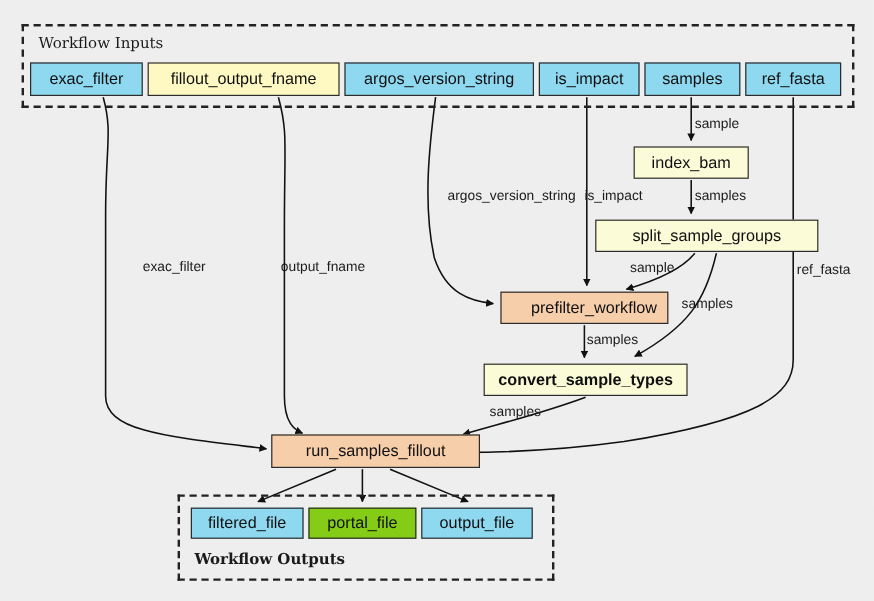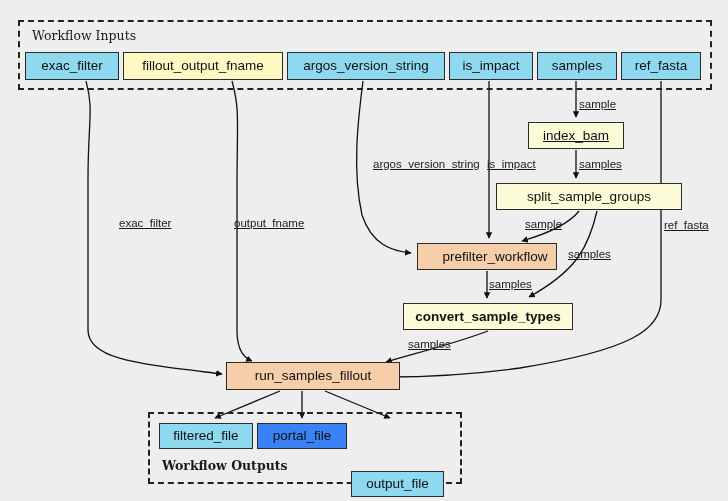--- a/index.html
+++ b/index.html
@@ -61,21 +61,20 @@
   }
   .node.subwf {
     background: #f6ceaa;
   }
   .edge-label {
     position: absolute;
     font-size: 11.5px;
     color: #1a1a1a;
     white-space: nowrap;
     line-height: 1;
-    text-decoration: underline;
   }
 </style>
 </head>
 <body>
 
 <div id="canvas" style="background: rgb(238, 238, 238);">
 
   <svg id="edges" viewBox="0 0 728 501" xmlns="http://www.w3.org/2000/svg">
     <defs>
       <marker id="arrow" viewBox="0 0 10 10" refX="9" refY="5" markerWidth="5" markerHeight="5" orient="auto-start-reverse">
@@ -106,28 +105,28 @@
       <div class="cluster" style="left: 148px; top: 412px; width: 314px; height: 72px;"></div>
       <div class="cluster-label" style="left: 162px; top: 458px; font-weight: bold;">Workflow Outputs</div>
     </div>
   <div id="nodes">
       <div class="node io" style="left: 25px; top: 52px; width: 94px; height: 28px; background: rgb(142, 216, 240);">exac_filter</div>
       <div class="node io" style="left: 123px; top: 52px; width: 160px; height: 28px; background: #fef9c3;">fillout_output_fname</div>
       <div class="node io" style="left: 287px; top: 52px; width: 158px; height: 28px; background: rgb(142, 216, 240);">argos_version_string</div>
       <div class="node io" style="left: 449px; top: 52px; width: 84px; height: 28px; background: rgb(142, 216, 240);">is_impact</div>
       <div class="node io" style="left: 537px; top: 52px; width: 80px; height: 28px; background: rgb(142, 216, 240);">samples</div>
       <div class="node io" style="left: 621px; top: 52px; width: 80px; height: 28px; background: rgb(142, 216, 240);">ref_fasta</div>
-      <div class="node step" style="left: 528px; top: 122px; width: 96px; height: 27px; background: rgb(251, 251, 216); text-decoration: underline;">index_bam</div>
+      <div class="node step" style="left: 528px; top: 122px; width: 96px; height: 27px; background: rgb(251, 251, 216);">index_bam</div>
       <div class="node step" style="left: 496px; top: 183px; width: 186px; height: 27px; background: rgb(251, 251, 216);">split_sample_groups</div>
       <div class="node subwf" style="left: 417px; top: 243px; width: 140px; height: 27px; background: rgb(246, 206, 170); padding-left: 16px;">prefilter_workflow</div>
       <div class="node step" style="left: 403px; top: 303px; width: 170px; height: 27px; background: rgb(251, 251, 216); font-weight: bold;">convert_sample_types</div>
       <div class="node subwf" style="left: 226px; top: 362px; width: 174px; height: 28px; background: rgb(246, 206, 170);">run_samples_fillout</div>
       <div class="node io" style="left: 159px; top: 423px; width: 94px; height: 26px; background: rgb(142, 216, 240);">filtered_file</div>
-      <div class="node io" style="left: 257px; top: 423px; width: 90px; height: 26px; background: #3b82f6;">portal_file</div>
-      <div class="node io" style="left: 351px; top: 423px; width: 93px; height: 26px; background: rgb(142, 216, 240); margin-top: 48px;">output_file</div>
+      <div class="node io" style="left: 257px; top: 423px; width: 90px; height: 26px; background: #84cc16;">portal_file</div>
+      <div class="node io" style="left: 351px; top: 423px; width: 93px; height: 26px; background: rgb(142, 216, 240);">output_file</div>
     </div>
   <div id="edge-labels">
       <div class="edge-label" style="left: 119px; top: 218px;">exac_filter</div>
       <div class="edge-label" style="left: 234px; top: 218px;">output_fname</div>
       <div class="edge-label" style="left: 373px; top: 159px;">argos_version_string</div>
       <div class="edge-label" style="left: 487px; top: 159px;">is_impact</div>
       <div class="edge-label" style="left: 579px; top: 99px;">sample</div>
       <div class="edge-label" style="left: 579px; top: 159px;">samples</div>
       <div class="edge-label" style="left: 525px; top: 219px;">sample</div>
       <div class="edge-label" style="left: 568px; top: 249px;">samples</div>

